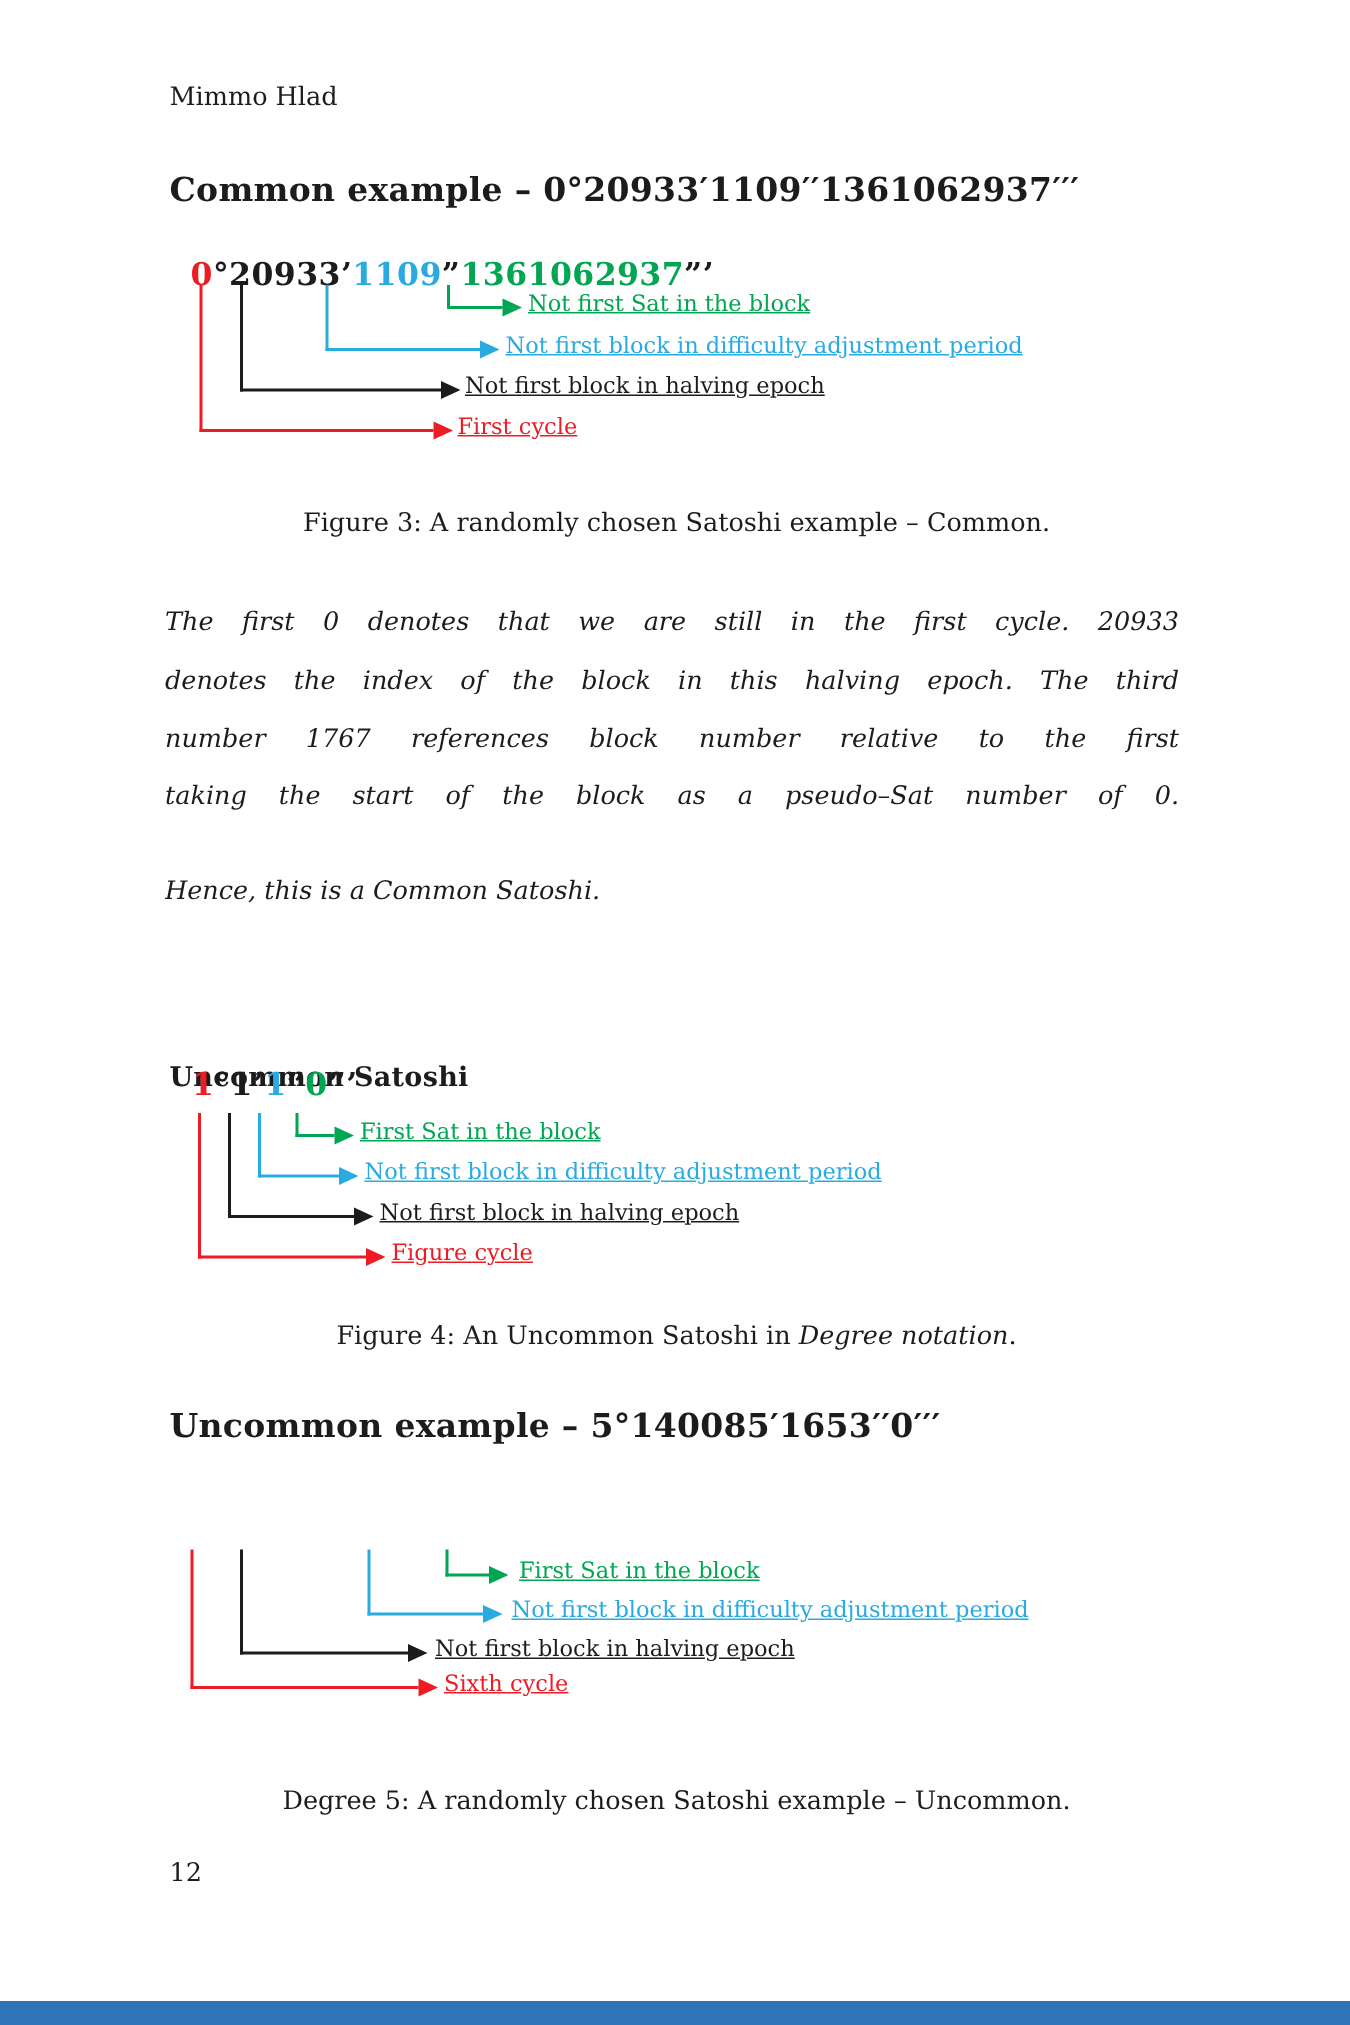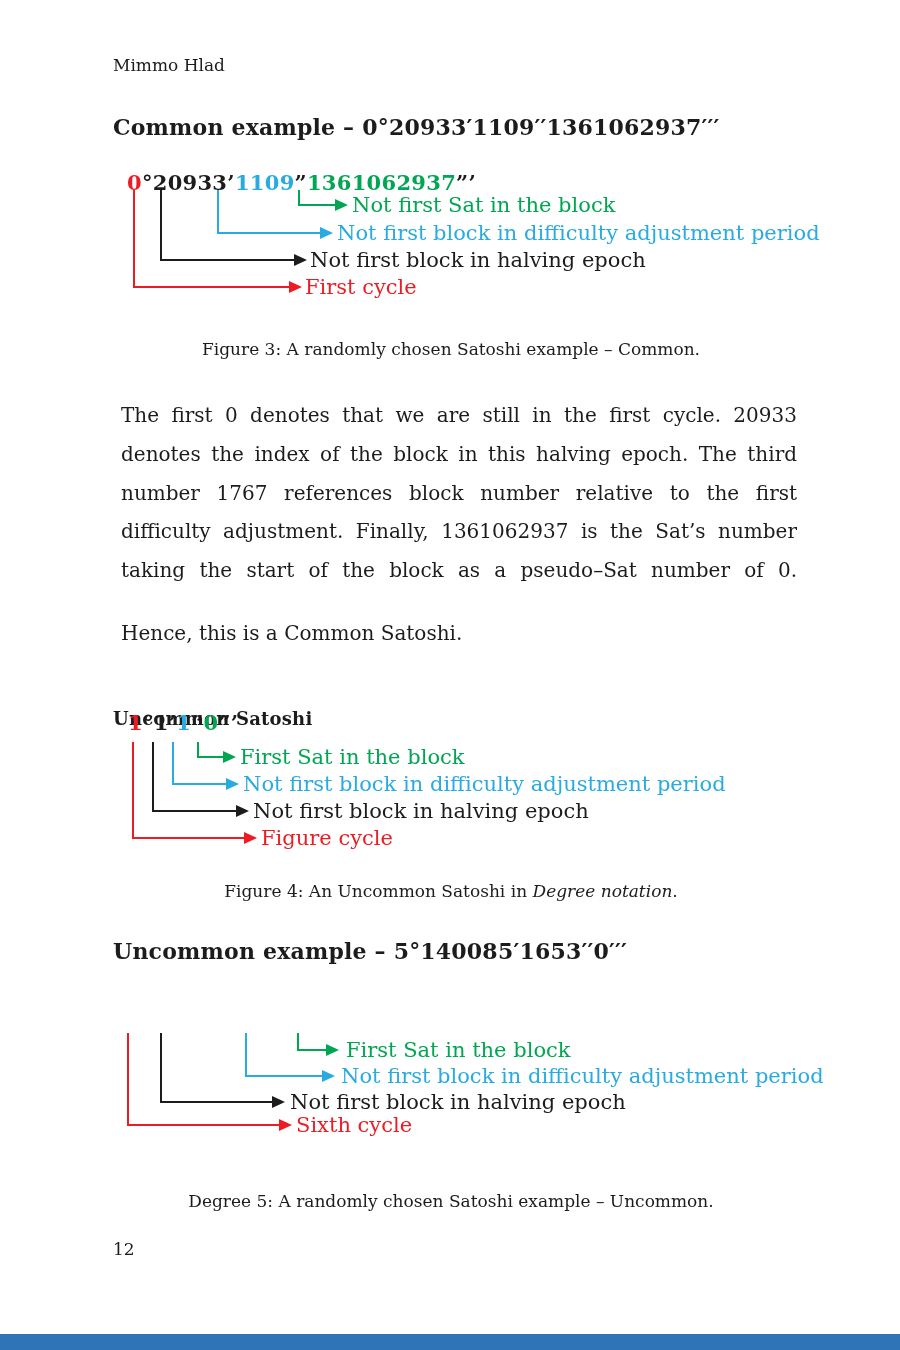--- a/index.html
+++ b/index.html
@@ -14,38 +14,38 @@
   .h2{left:113px;top:708px;font-weight:bold;font-size:18px;letter-spacing:.2px;}
   .h1b{left:113px;top:938px;}
   .notation{font-weight:bold;font-size:21px;letter-spacing:.3px;white-space:nowrap;}
   .n1{left:127px;top:158px;margin-top:12px;}
   .n2{left:128px;top:710px;text-align:center;}
   .n3{left:122px;top:1001px;}
   .c-red{color:#ed1c24;}
   .c-blue{color:#29abe2;}
   .c-green{color:#00a651;}
   .c-black{color:#1c1c1c;}
-  .dlabel{font-size:21px;white-space:nowrap;}
+  .dlabel{font-size:15px;white-space:nowrap;text-decoration:underline;}
   .vline,.hline{position:absolute;}
   .vline{width:2px;}
   .hline{height:2px;}
   .bg-red{background:#ed1c24;}
   .bg-blue{background:#29abe2;}
   .bg-green{background:#00a651;}
   .bg-black{background:#1c1c1c;}
   .arrow{position:absolute;width:0;height:0;border-top:6px solid transparent;border-bottom:6px solid transparent;}
   .ar-red{border-left:13px solid #ed1c24;}
   .ar-blue{border-left:13px solid #29abe2;}
   .ar-green{border-left:13px solid #00a651;}
   .ar-black{border-left:13px solid #1c1c1c;}
   .caption{left:113px;width:676px;text-align:center;font-size:17px;}
   .cap3{top:339px;}
   .cap4{top:881px;}
   .cap5{top:1191px;}
-  .para{left:121px;top:396px;width:676px;font-size:20px;line-height:38.8px;}
+  .para{left:110px;top:396px;width:676px;font-size:17px;line-height:38.8px;font-style:italic;}
   .pline{text-align:justify;text-align-last:justify;height:38.8px;overflow:hidden;}
   .pline.last{text-align-last:left;margin-top:24px;}
   .pagenum{left:113px;top:1239px;font-size:17px;}
   .footerbar{left:0;bottom:0;width:900px;height:16px;background:#2e74b6;}
   .ital{font-style:italic;}
 </style>
 </head>
 <body>
 
 <div id="page">
@@ -75,21 +75,20 @@
   <div class="hline bg-red" style="left:133px;top:286px;width:156px;"></div>
   <div class="arrow ar-red" style="left:289px;top:281px;"></div>
   <div class="abs dlabel c-red" style="left:305px;top:275px;">First cycle</div>
 
   <div class="abs caption cap3">Figure 3: A randomly chosen Satoshi example – Common.</div>
 
   <div class="abs para">
     <div class="pline">The first 0 denotes that we are still in the first cycle. 20933</div>
     <div class="pline">denotes the index of the block in this halving epoch. The third</div>
     <div class="pline">number 1767 references block number relative to the first</div>
-    <div class="pline">difficulty adjustment. Finally, 1361062937 is the Sat’s number</div>
     <div class="pline">taking the start of the block as a pseudo–Sat number of 0.</div>
     <div class="pline last">Hence, this is a Common Satoshi.</div>
   </div>
 
   <div class="abs h2">Uncommon Satoshi</div>
 
   <div class="abs notation n2"><span class="c-red">1</span><span class="c-black">°1’</span><span class="c-blue">1</span><span class="c-black">”</span><span class="c-green">0</span><span class="c-black">”’</span></div>
 
   <div class="vline bg-green" style="left:197px;top:742px;height:16px;"></div>
   <div class="hline bg-green" style="left:197px;top:756px;width:26px;"></div>

